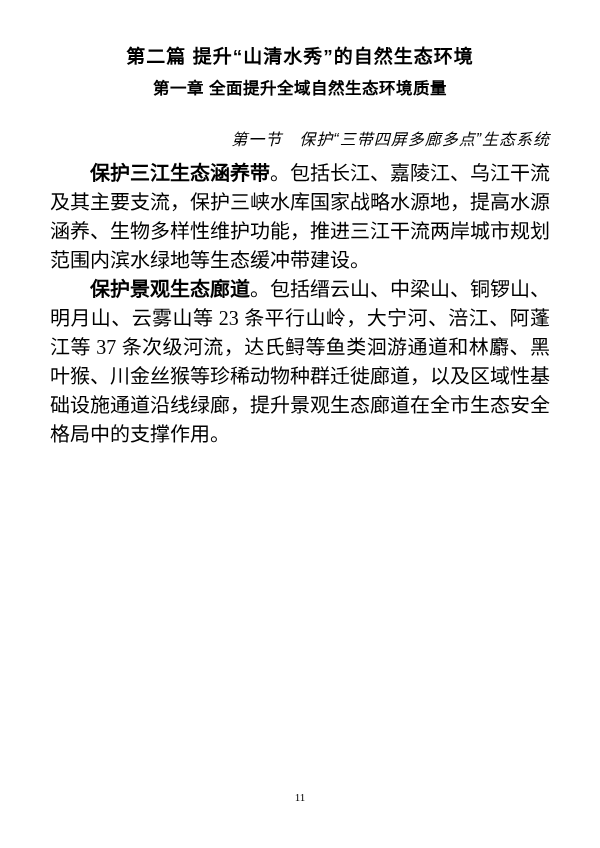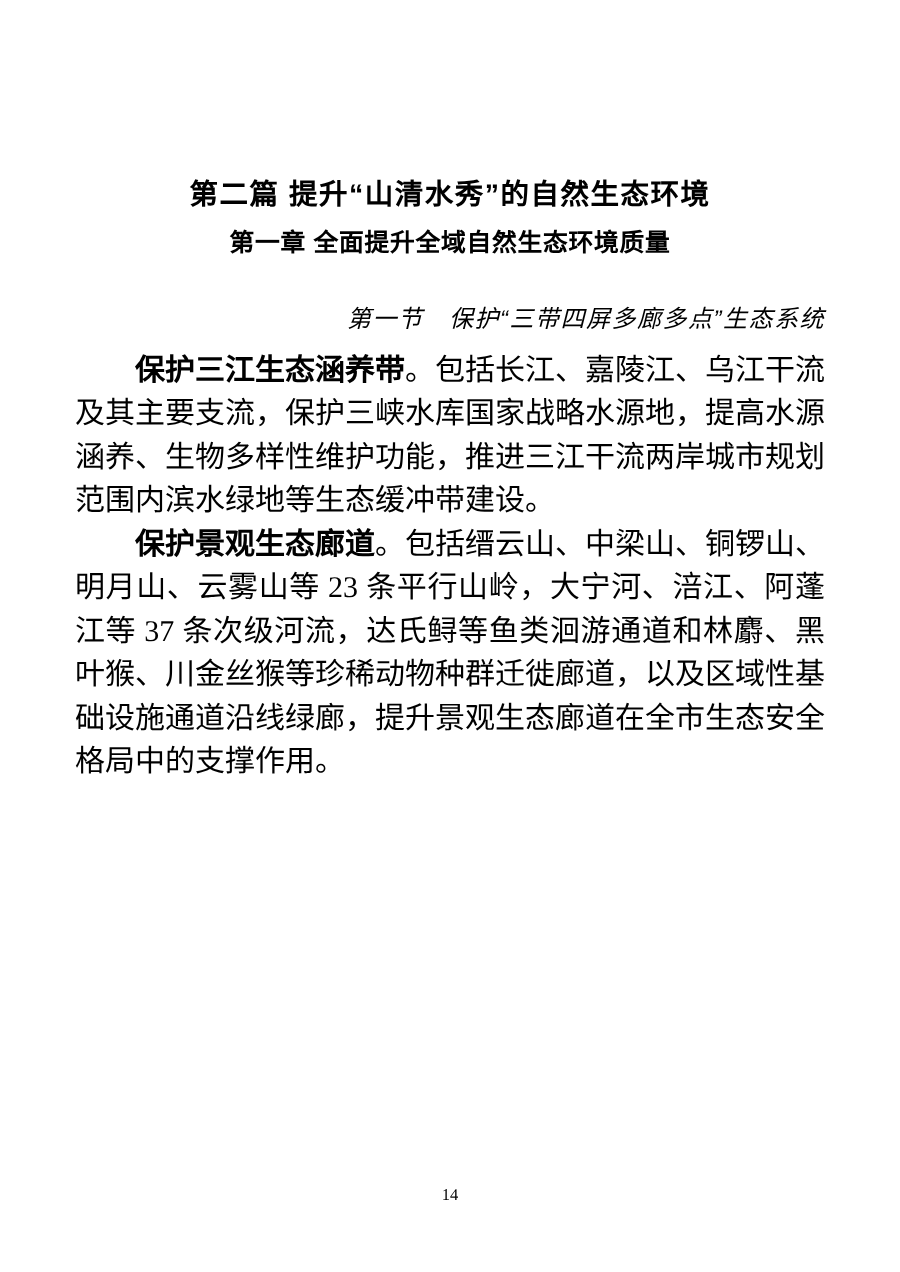--- a/index.html
+++ b/index.html
@@ -14,21 +14,21 @@
     background: #ffffff;
     color: #000000;
     overflow: hidden;
     font-family: "Liberation Serif", serif;
   }
   .content {
     padding: 0 50px;
   }
   .part-title {
     margin: 0;
-    padding-top: 117px;
+    padding-top: 43px;
     font-family: "Liberation Sans", sans-serif;
     font-weight: bold;
     font-size: 19px;
     line-height: 27px;
     text-align: center;
     letter-spacing: 1px;
   }
   .intro-paragraph {
     margin: 38px 0 0 0;
     font-size: 16.5px;
@@ -94,14 +94,14 @@
 
     <div class="body-text">
       <p><span class="para-lead">保护三江生态涵养带</span><span>。包括长江、嘉陵江、乌江干流及其主要支流，保护三峡水库国家战略水源地，提高水源涵养、生物多样性维护功能，推进三江干流两岸城市规划范围内滨水绿地等生态缓冲带建设。</span></p>
 
 
       <p><span class="para-lead">保护景观生态廊道</span><span>。包括缙云山、中梁山、铜锣山、明月山、云雾山等 23 条平行山岭，大宁河、涪江、阿蓬江等 37 条次级河流，达氏鲟等鱼类洄游通道和林麝、黑叶猴、川金丝猴等珍稀动物种群迁徙廊道，以及区域性基础设施通道沿线绿廊，提升景观生态廊道在全市生态安全格局中的支撑作用。</span></p>
 
     </div>
   </div>
 
-  <div class="page-number">14</div>
+  <div class="page-number">11</div>
 </div>
 
 </body></html>

